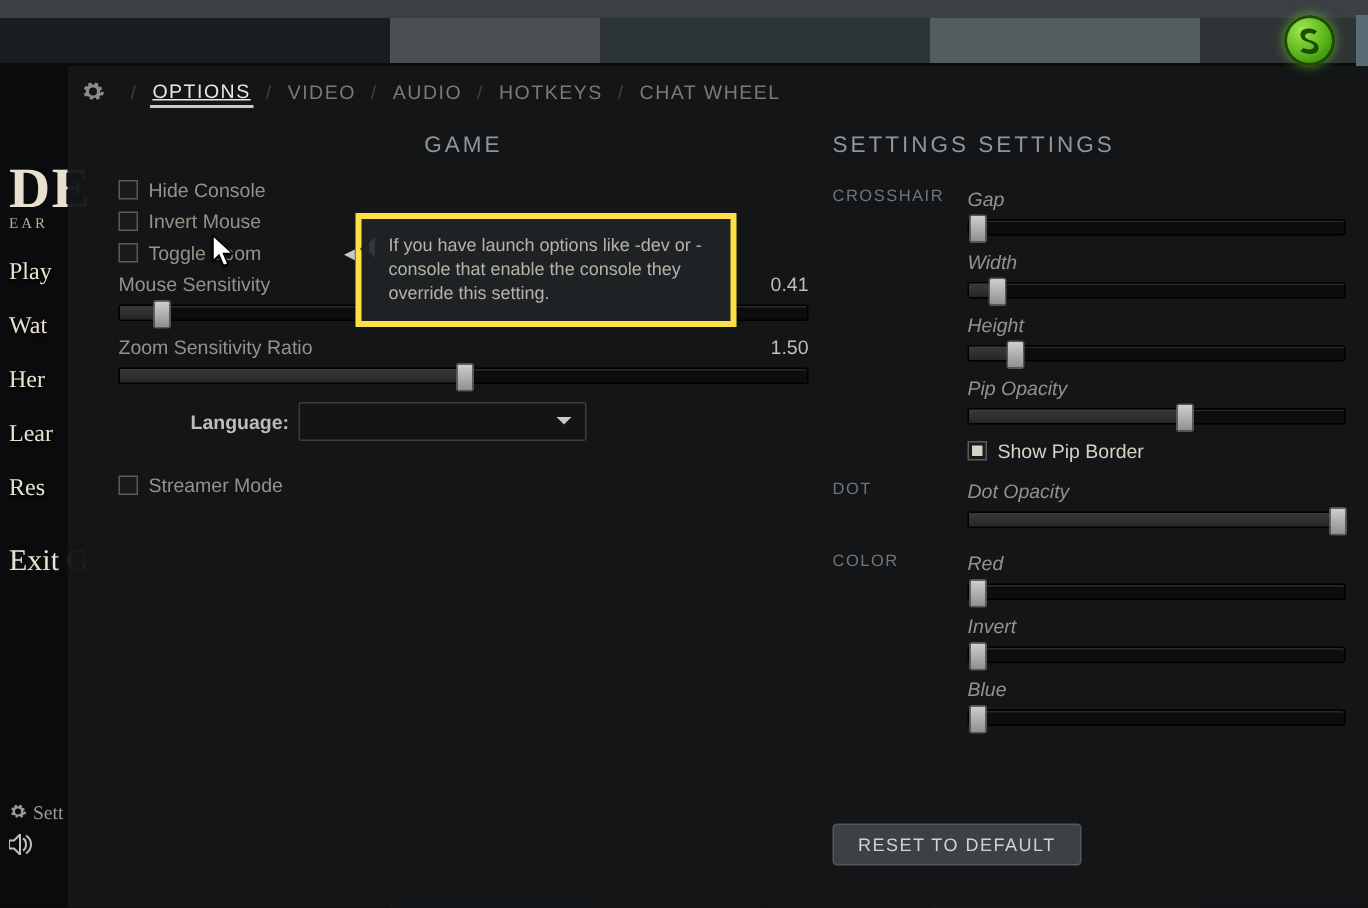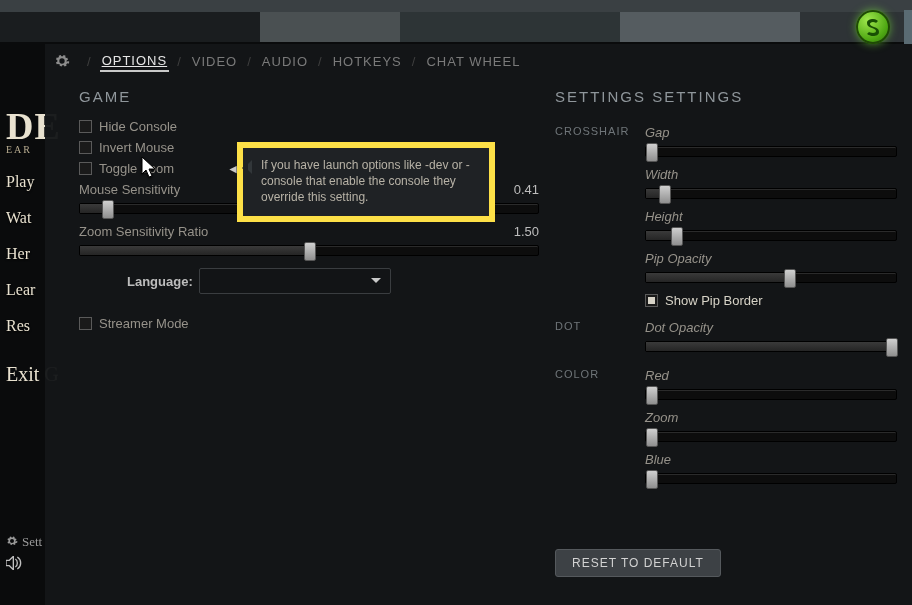--- a/index.html
+++ b/index.html
@@ -30,21 +30,21 @@
   .panel{position:absolute;left:45px;top:44px;width:867px;height:561px;background:rgba(20,22,24,.96);z-index:2;}
   .tabs{position:absolute;left:0;top:0;width:100%;height:34px;display:flex;align-items:center;
     font-size:13px;letter-spacing:1px;color:#7a7a7a;}
   .tabs .gear{width:34px;text-align:center;}
   .tabs .gear svg{width:16px;height:16px;fill:#8c8c8c;vertical-align:-3px;}
   .tabs .sep{color:#3f3f3f;margin:0 8px;}
   .tabs .tab{cursor:pointer;padding:2px 2px;}
   .tabs .tab.active{color:#e6e6e6;border-bottom:2px solid #c9c9c9;text-decoration:underline;}
   
   .col{position:absolute;top:44px;}
-  .col.left{left:34px;width:460px;}
+  .col.left{left:34px;width:460px;text-align:center;}
   .col.right{left:510px;width:350px;}
   .section-title{font-size:15px;letter-spacing:2px;color:#8f969b;margin-bottom:14px;}
   
   .chk{display:flex;align-items:center;font-size:13px;color:#96928a;margin-bottom:6px;}
   .chk .box{width:11px;height:11px;border:1px solid #5a5a5a;background:#1a1a1a;margin-right:7px;flex-shrink:0;}
   .chk .box.on::after{content:"";display:block;width:7px;height:7px;margin:2px;background:#d7d3c7;}
   .chk.pip{color:#d7d3c7;}
   
   .sld{margin-top:6px;margin-bottom:10px;}
   .sld .lab{display:flex;justify-content:space-between;font-size:13px;color:#96928a;}
@@ -58,21 +58,21 @@
   .rsld .track{width:250px;}
   .rsld .lab{width:250px;font-style:italic;}
   .subhead{font-size:11px;letter-spacing:1px;color:#6f7579;margin-top:6px;margin-bottom:6px;}
   .rcol-grid{display:grid;grid-template-columns:90px 1fr;}
   
   .lang{display:flex;align-items:center;margin-top:12px;}
   .lang .txt{font-size:13px;color:#bdbdbd;font-weight:600;margin-right:6px;padding-left:48px;}
   .lang .dd{width:190px;height:24px;background:#121416;border:1px solid #3a3d40;border-radius:2px;position:relative;}
   .lang .dd svg{position:absolute;right:8px;top:7px;width:12px;height:10px;fill:#c9c9c9;}
   
-  .tip{position:absolute;left:192px;top:98px;width:216px;background:#1f2225;border:6px solid #fde047;
+  .tip{position:absolute;left:192px;top:98px;width:216px;background:#1f2225;border:4px solid #fde047;
     padding:9px 12px 10px 18px;font-size:12px;line-height:1.35;color:#b7b2a6;z-index:4;}
   .tip::before{content:"";position:absolute;left:-7px;top:14px;border:6px solid transparent;border-right-color:#1f2225;}
   .tip::after{content:"";position:absolute;left:-5px;top:12px;width:0;height:0;
     border:7px solid transparent;border-right-color:#32373a;z-index:-1;}
   .tip-arrow-left{position:absolute;left:182px;top:118px;z-index:4;color:#c9c9c9;font-size:12px;}
   
   .cursor{position:absolute;left:96px;top:112px;z-index:6;}
   .cursor svg{width:18px;height:22px;filter:drop-shadow(0 1px 1px #000);}
   
   .reset{position:absolute;left:510px;top:505px;height:26px;padding:0 16px;background:#3d4145;
@@ -251,21 +251,21 @@
           <div class="lab">
               <span>Red</span>
             </div>
           <div class="track">
               <div class="fill" style="width: 2%;"></div>
               <div class="thumb" style="left: 2%;"></div>
             </div>
         </div>
         <div class="sld rsld">
           <div class="lab">
-              <span>Zoom</span>
+              <span>Invert</span>
             </div>
           <div class="track">
               <div class="fill" style="width: 2%;"></div>
               <div class="thumb" style="left: 2%;"></div>
             </div>
         </div>
         <div class="sld rsld">
           <div class="lab">
               <span>Blue</span>
             </div>

